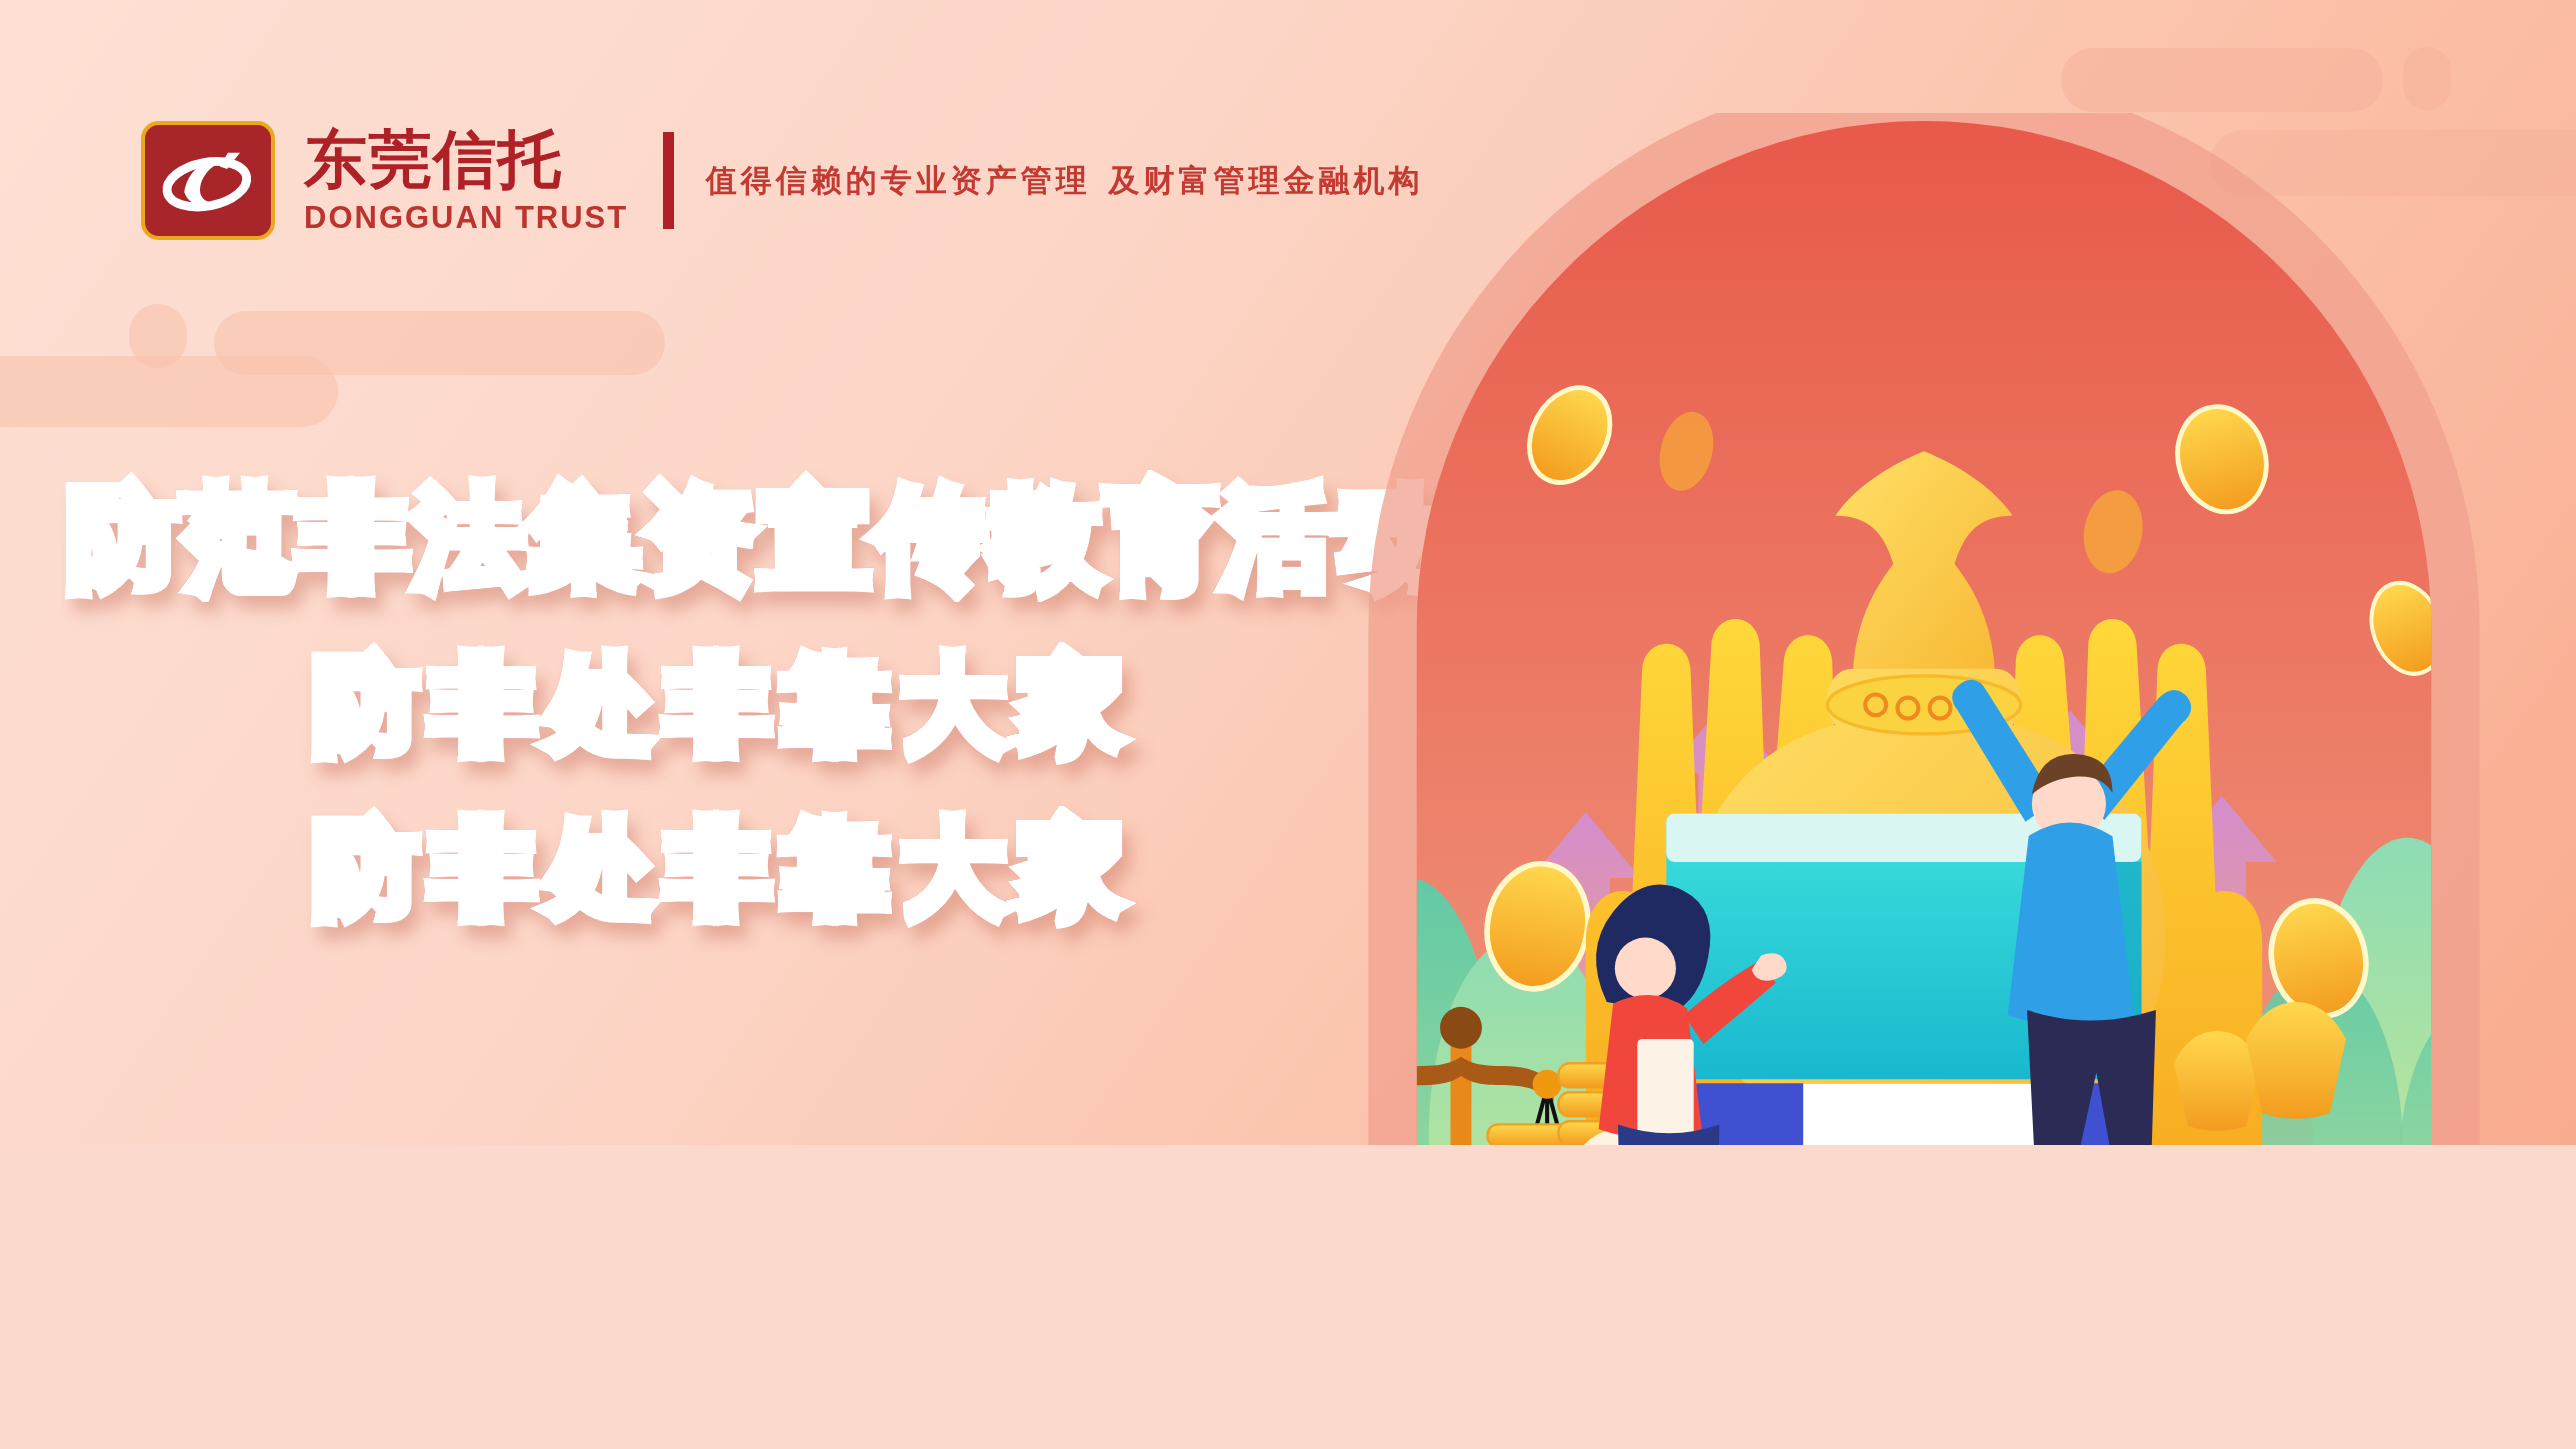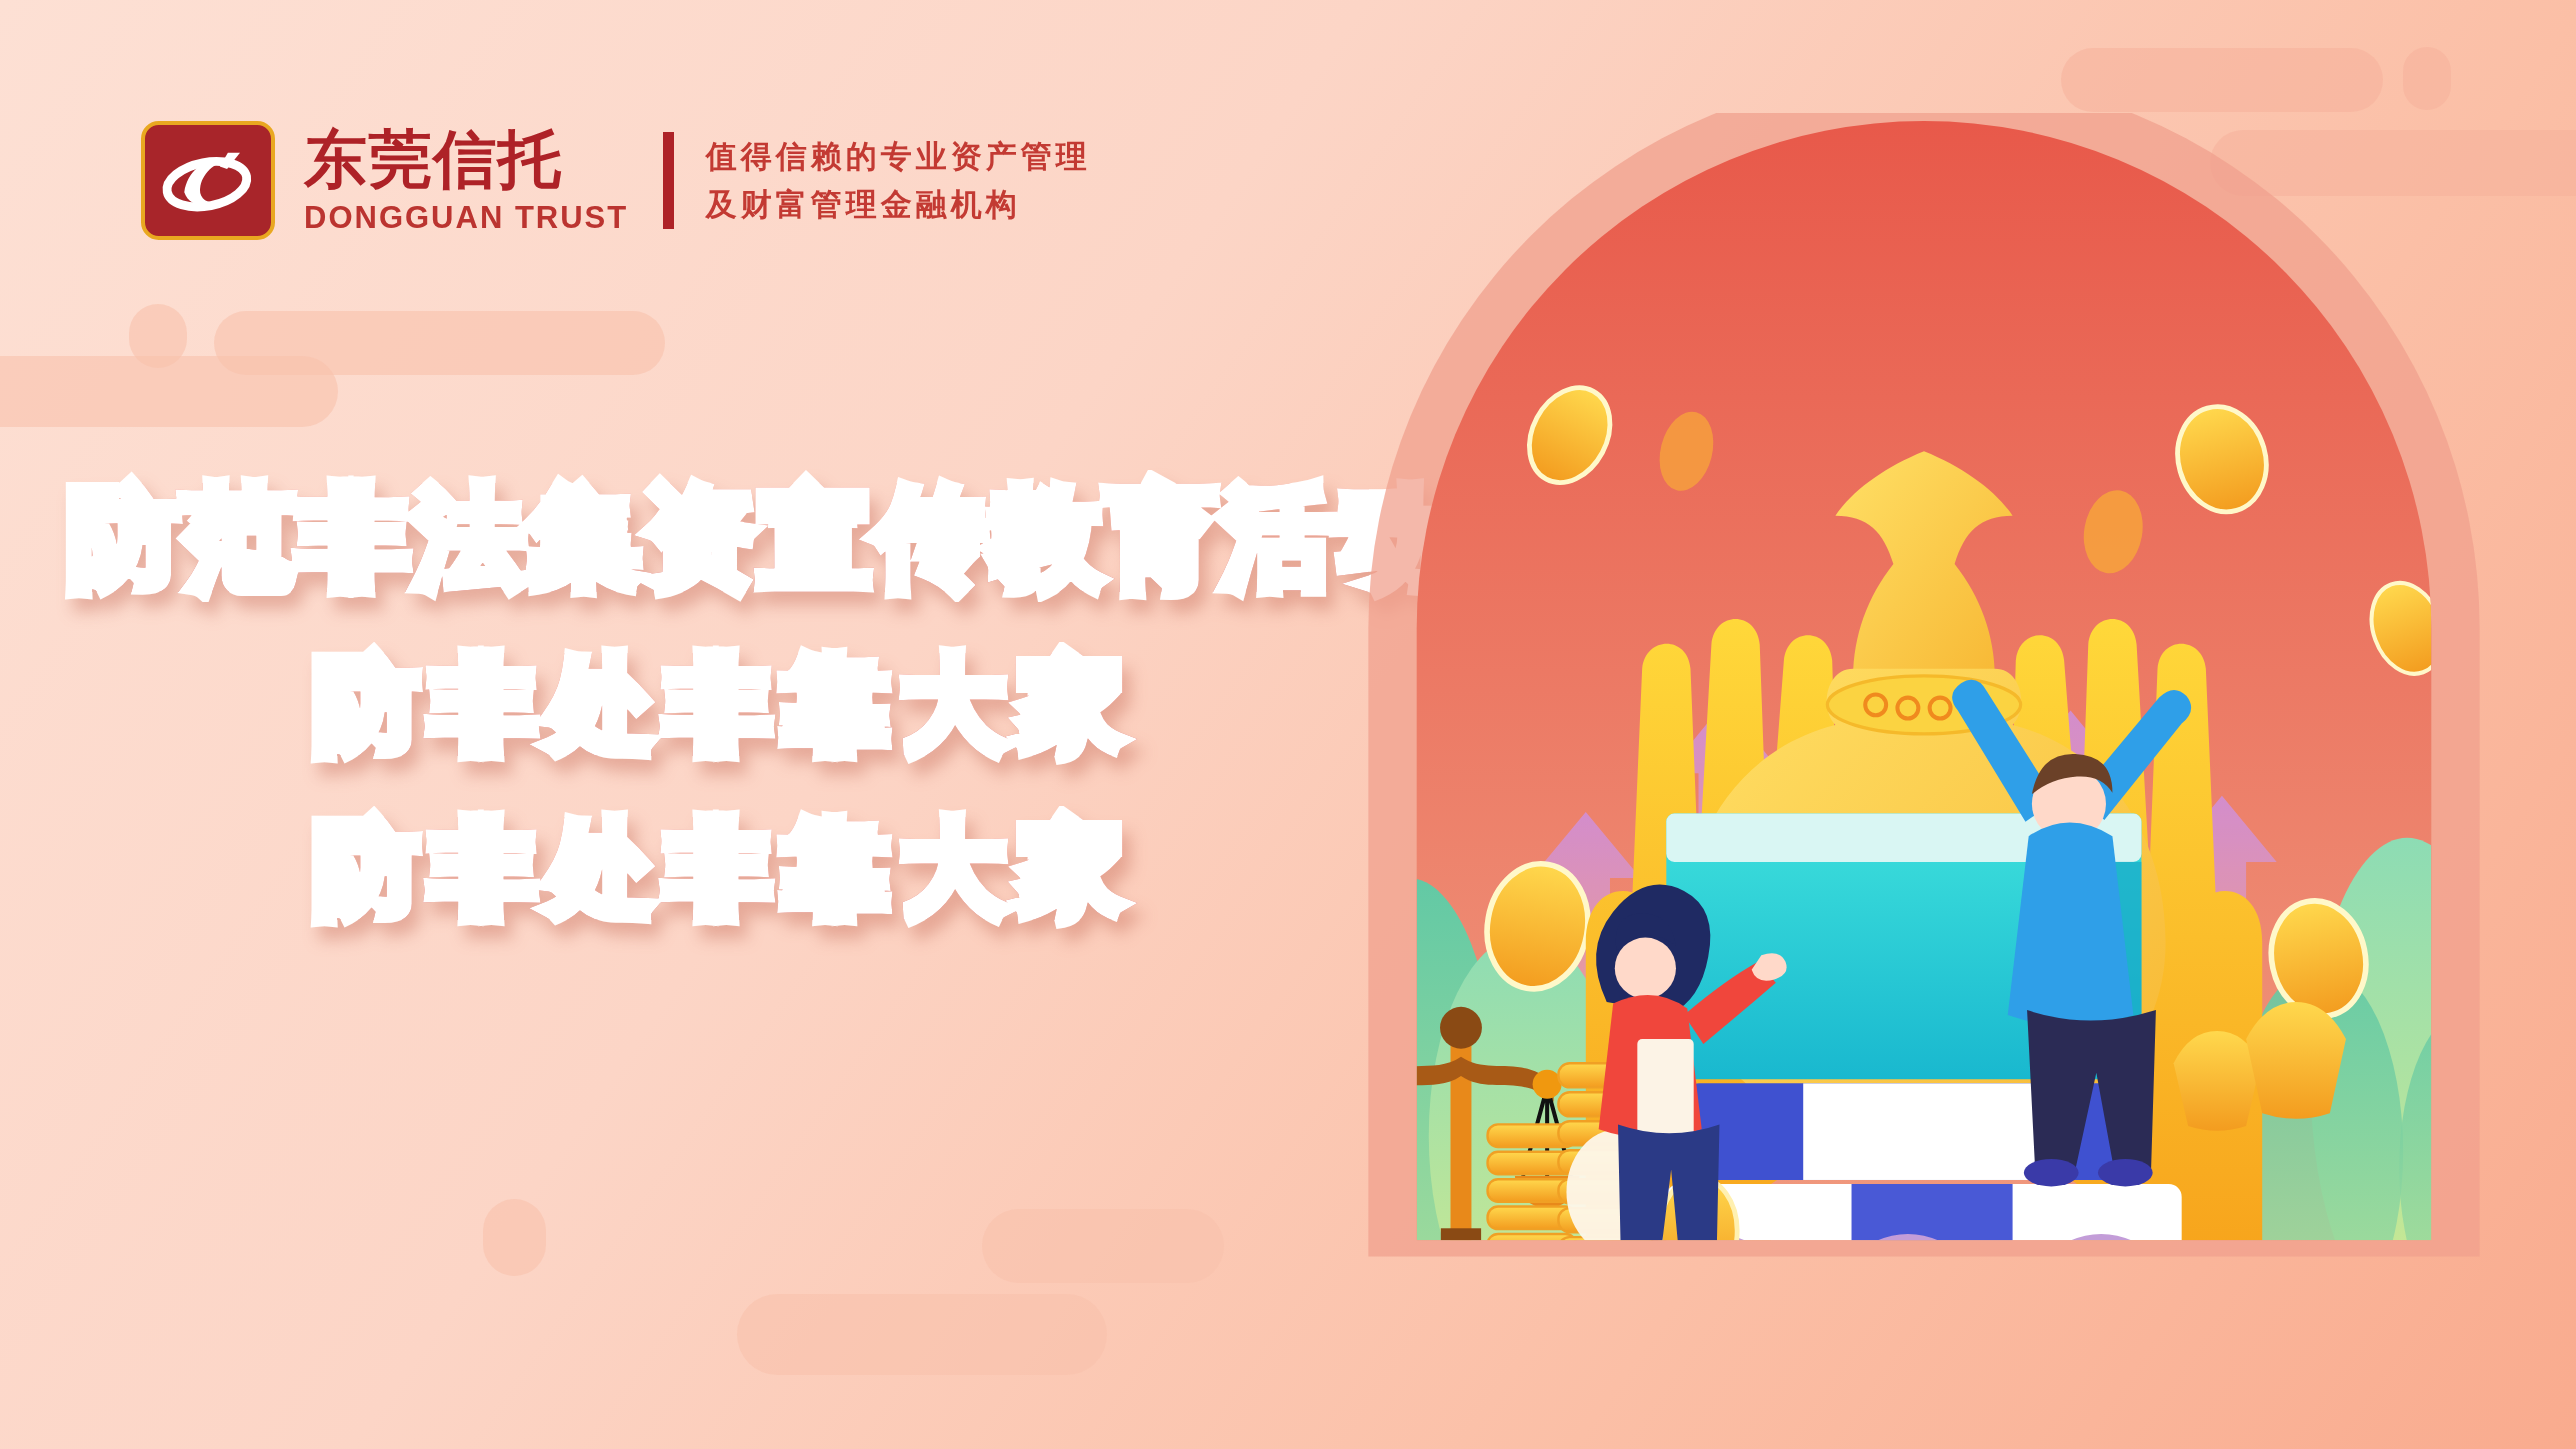--- a/index.html
+++ b/index.html
@@ -2,21 +2,21 @@
 <html style="font-size:13px"><head>
 <meta charset="utf-8">
 <style>
   * { margin:0; padding:0; box-sizing:border-box; }
   html,body { width:2576px; height:1449px; overflow:hidden; }
   body {
     font-family:"Liberation Sans","DejaVu Sans",sans-serif;
     background:#fbd9cc;
   }
   #banner {
-    position:relative; width:2576px; height:1449px; overflow:hidden;
+    position:relative; width:2576px; height:1145px; overflow:hidden;
     background:linear-gradient(125deg,#fde0d4 0%,#fcd5c6 38%,#fbbfa6 72%,#f9ab8e 100%);
   }
 
   
   .bg-deco { position:absolute; background:#f6b09a; opacity:.55; border-radius:804px; }
   .bg-deco.soft { background:#f9c1ab; opacity:.6; }
 
   
   #logo-block { position:absolute; left:141px; top:121px; display:flex; align-items:center; }
   #logo-mark {
@@ -32,21 +32,21 @@
     letter-spacing:1.6px; white-space:nowrap;
     font-family:"DejaVu Sans","Liberation Sans",sans-serif;
   }
   #brand-en {
     font-size:31px; font-weight:bold; color:#bb3430; line-height:1;
     letter-spacing:2px; margin-top:11px; white-space:nowrap;
   }
 
   #brand-divider { width:10.5px; height:97px; background:#ae2227; margin:0 32px 0 35px; flex:none; }
 
-  #tagline { display:flex; flex-direction:column; justify-content:center; gap:17.7px; }
+  #tagline { display:flex; flex-direction:row; justify-content:center; gap:17.7px; }
   .tagline-line {
     font-size:31px; font-weight:bold; color:#c33a33; line-height:1;
     letter-spacing:4px; white-space:nowrap;
     font-family:"DejaVu Sans","Liberation Sans",sans-serif;
   }
 
   
   #headline { position:absolute; left:0; top:483px; width:1369px; }
   .hl {
     font-family:"DejaVu Sans","Liberation Sans",sans-serif;

